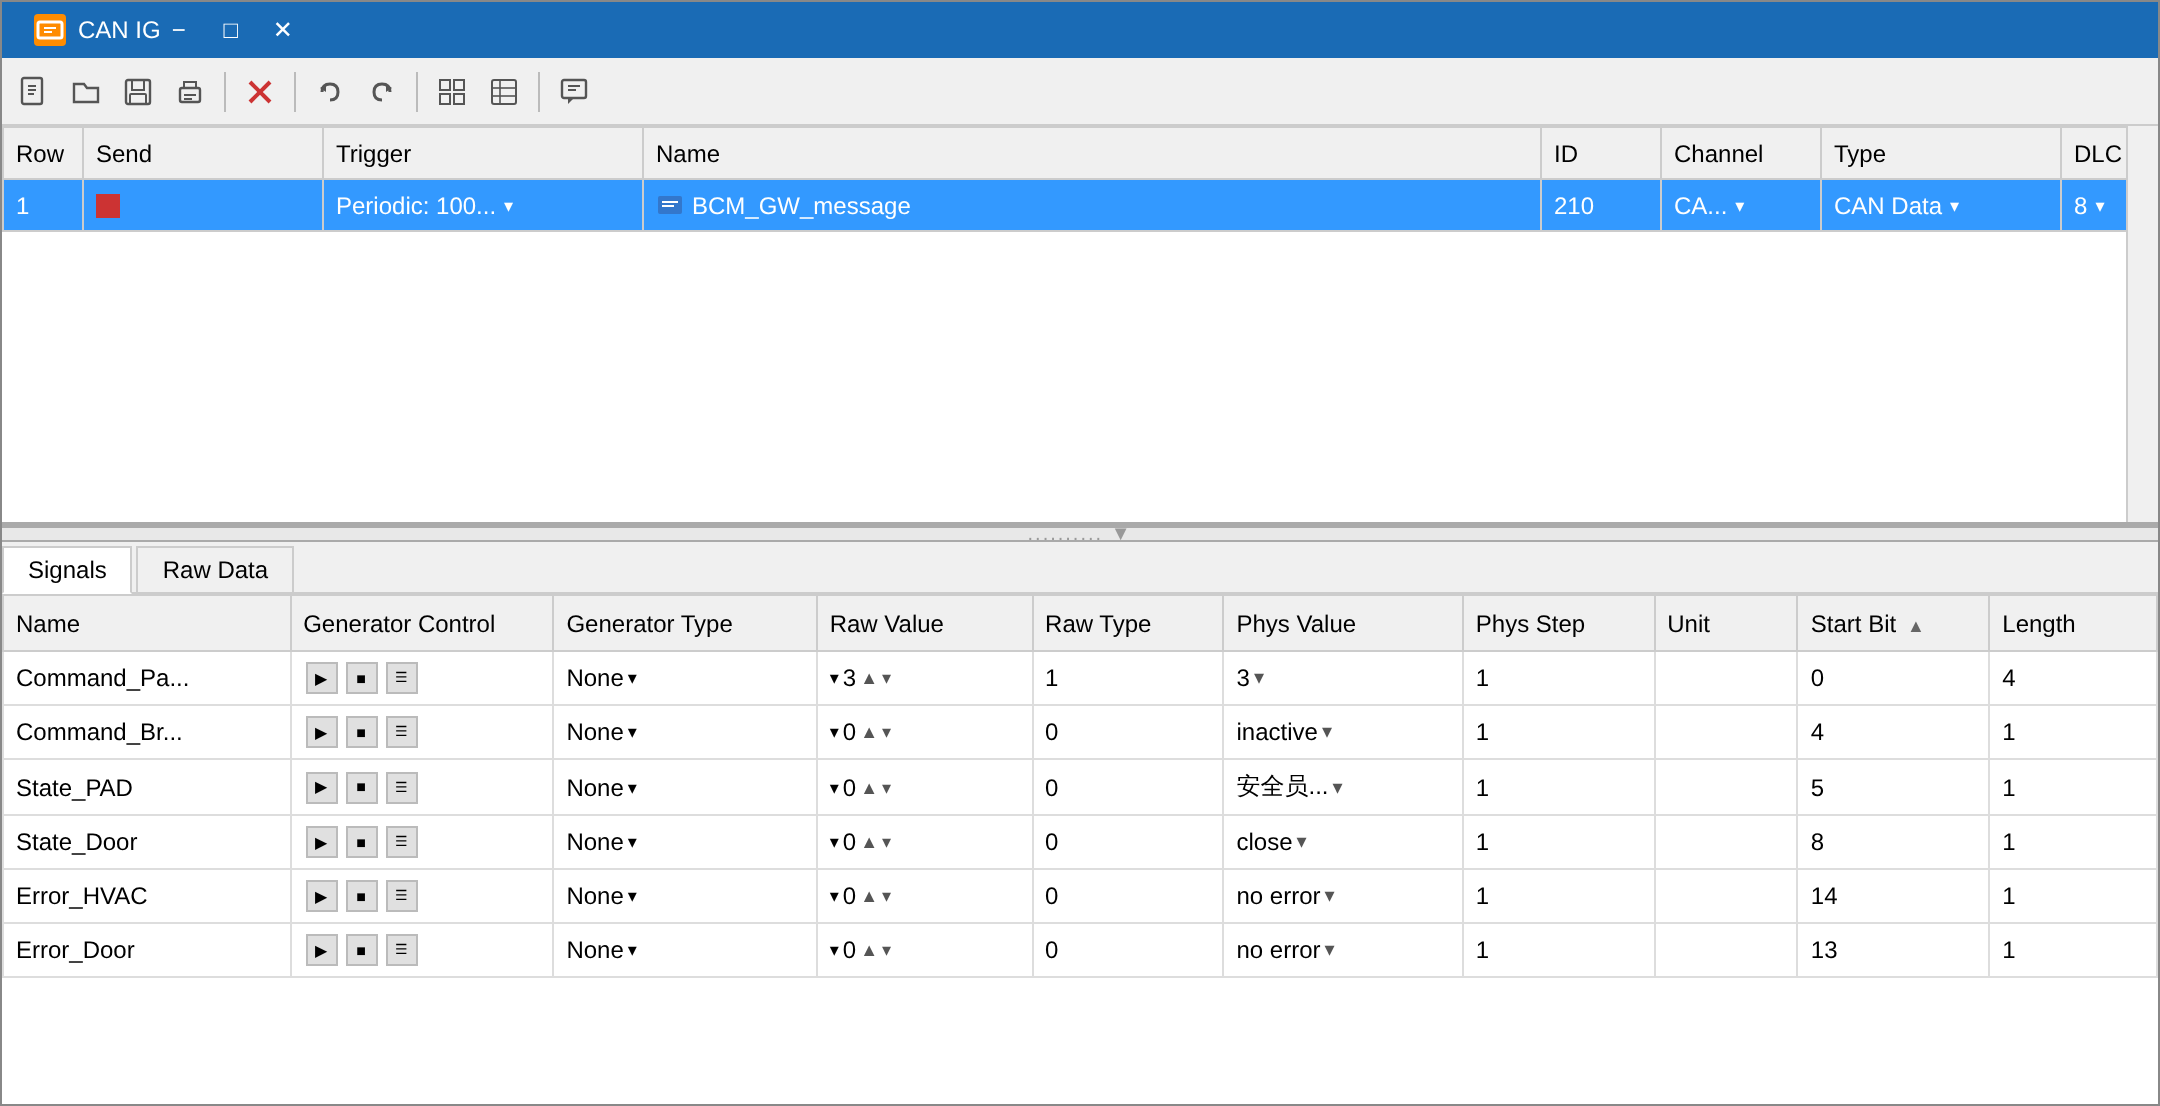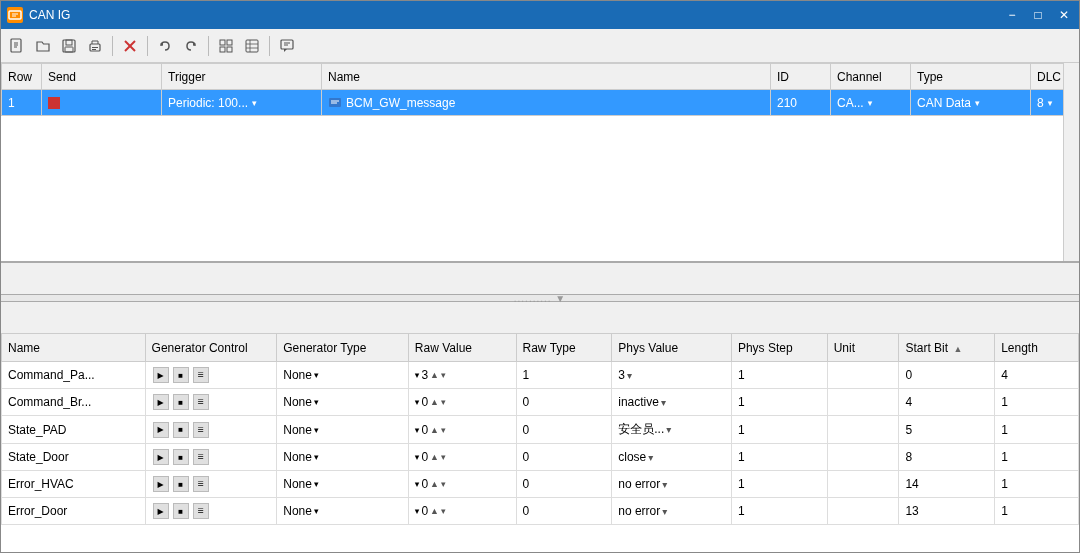--- a/index.html
+++ b/index.html
@@ -18,22 +18,21 @@
       border: 1px solid #888;
       display: flex;
       flex-direction: column;
     }
     .title-bar {
       background: #1a6bb5;
       color: white;
       height: 28px;
       display: flex;
       align-items: center;
-      padding: 0 6px;
-      justify-content: space-between;
+      padding: 0 16px;
       flex-shrink: 0;
     }
     .title-bar-left {
       display: flex;
       align-items: center;
       gap: 6px;
     }
     .title-bar-icon {
       width: 16px;
       height: 16px;
@@ -93,21 +92,20 @@
       width: 1px;
       height: 20px;
       background: #bbb;
       margin: 0 3px;
     }
     .main-content {
       flex: 1;
       display: flex;
       flex-direction: column;
       overflow: hidden;
-      gap: 31px;
     }
     .upper-panel {
       height: 200px;
       background: white;
       border-bottom: 2px solid #aaa;
       overflow: hidden;
       flex-shrink: 0;
       position: relative;
     }
     .upper-table {
@@ -442,20 +440,28 @@
       </table>
       <div class="scrollbar-right"></div>
     </div>
 
     <div class="resize-handle">
       <span class="resize-dots">.......... ▼</span>
     </div>
 
     <div class="lower-panel">
 
+      <div class="tabs">
+        <div class="tab active">
+          <span>Signals</span>
+        </div>
+        <div class="tab">
+          <span>Raw Data</span>
+        </div>
+      </div>
 
       <div class="signals-table-container">
         <table class="signals-table">
           <thead>
             <tr>
               <th style="width:120px"><span>Name</span></th>
               <th style="width:110px"><span>Generator Control</span></th>
               <th style="width:110px"><span>Generator Type</span></th>
               <th style="width:90px"><span>Raw Value</span></th>
               <th style="width:80px"><span>Raw Type</span></th>

